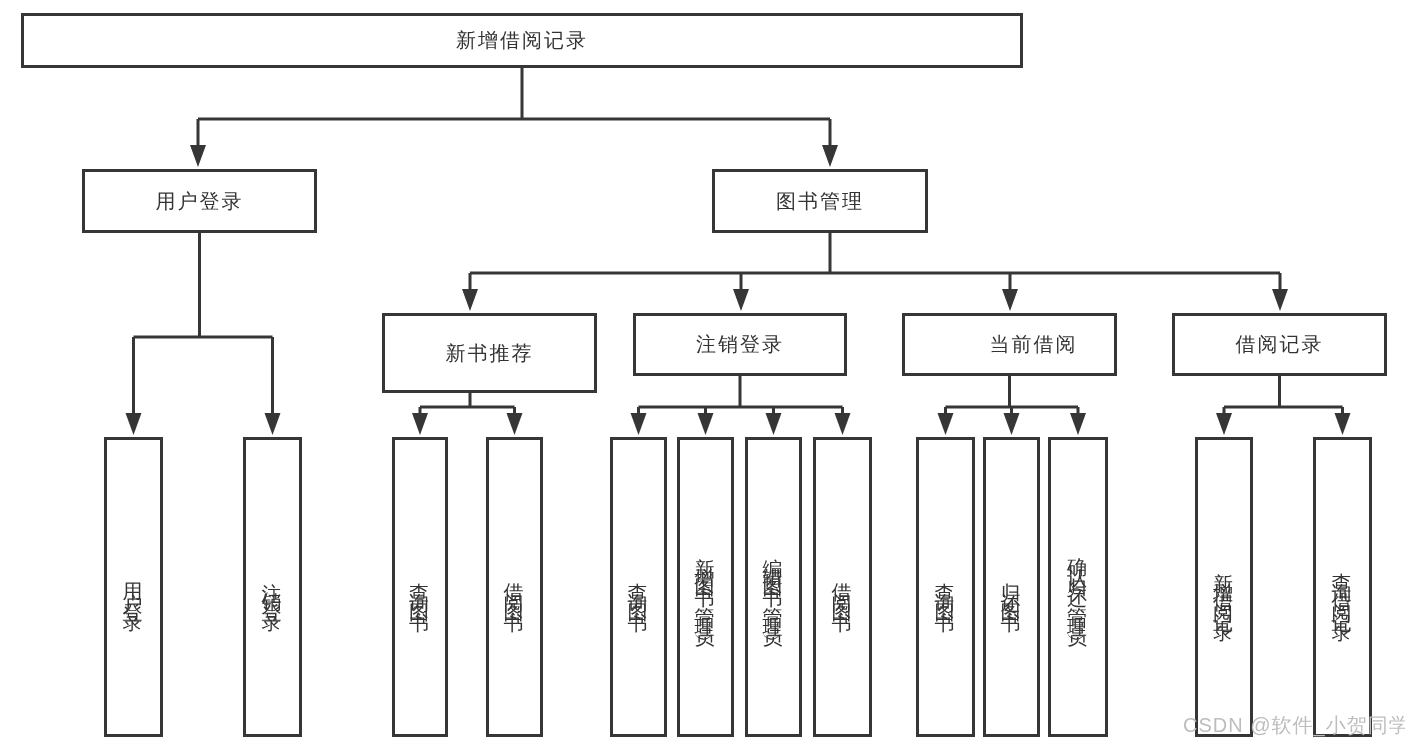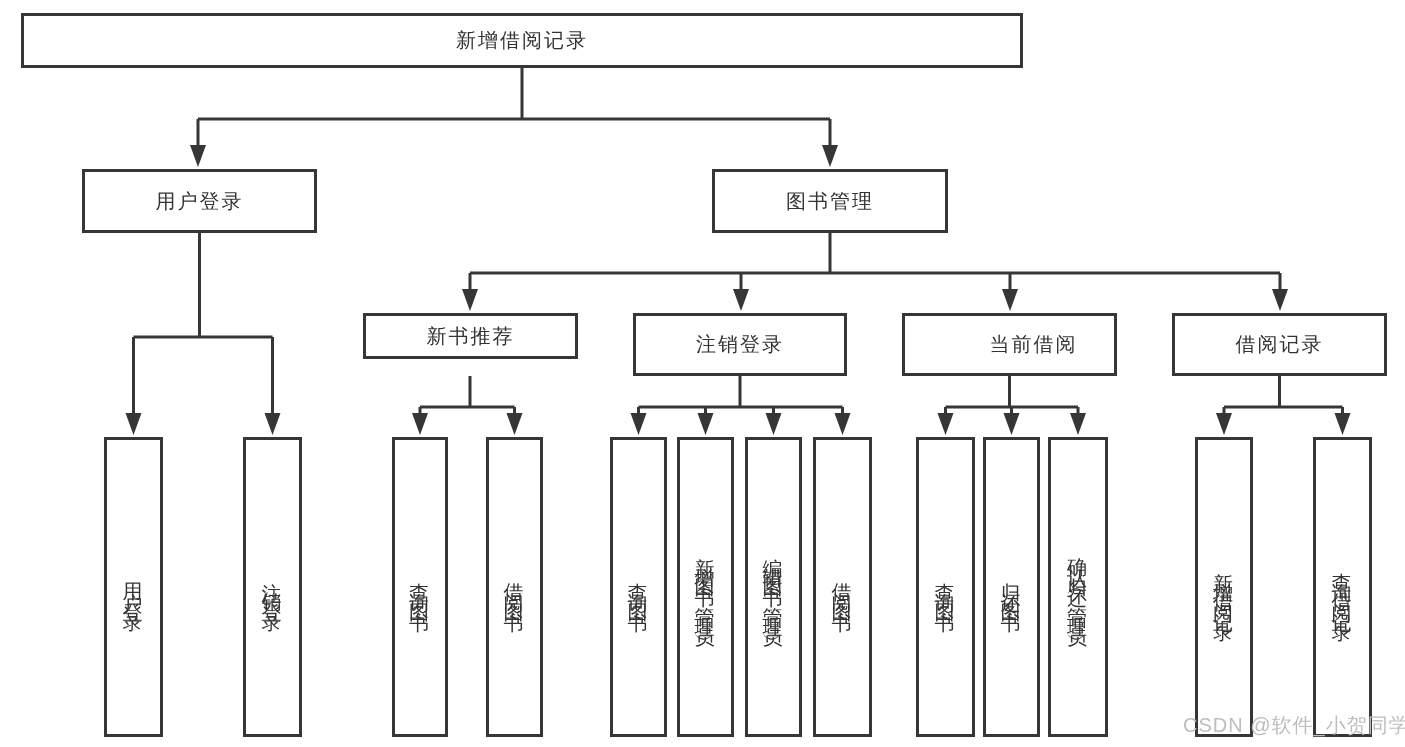--- a/index.html
+++ b/index.html
@@ -99,25 +99,25 @@
     <polygon class="arrowhead" points="1334.5,413 1350.5,413 1342.5,435"></polygon>
   </svg>
 
   <div class="node h-node" style="left:21px;top:13px;width:1002px;height:55px;">
     <span>新增借阅记录</span>
   </div>
 
   <div class="node h-node" style="left:82px;top:169px;width:235px;height:64px;">
     <span>用户登录</span>
   </div>
-  <div class="node h-node" style="left:712px;top:169px;width:236px;height:64px;">
+  <div class="node h-node" style="left:712px;top:169px;width:216px;height:64px;">
     <span>图书管理</span>
   </div>
 
-  <div class="node h-node" style="left:363px;top:313px;width:215px;height:46px;">
+  <div class="node h-node" style="left:382px;top:313px;width:215px;height:80px;">
     <span>新书推荐</span>
   </div>
   <div class="node h-node" style="left:633px;top:313px;width:214px;height:63px;">
     <span>注销登录</span>
   </div>
   <div class="node h-node" style="left:902px;top:313px;width:215px;height:63px;padding-left:48px;">
     <span>当前借阅</span>
   </div>
   <div class="node h-node" style="left:1172px;top:313px;width:215px;height:63px;text-align:right;">
     <span>借阅记录</span>

